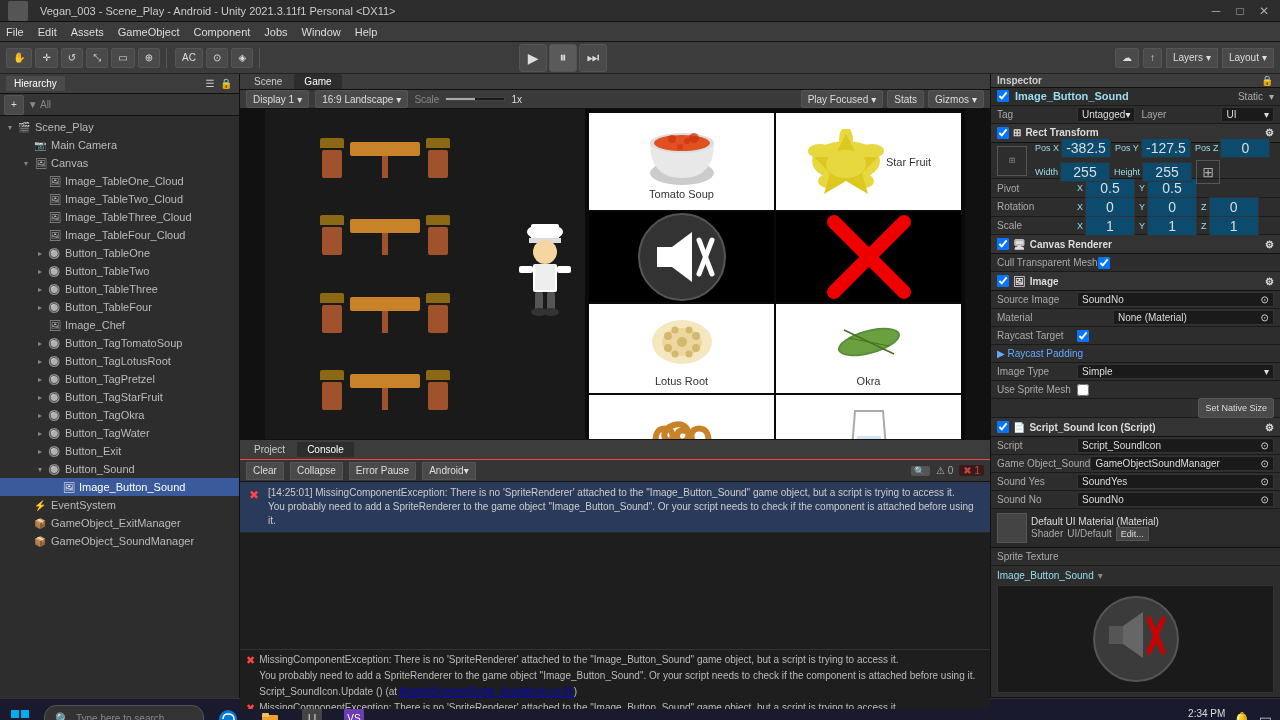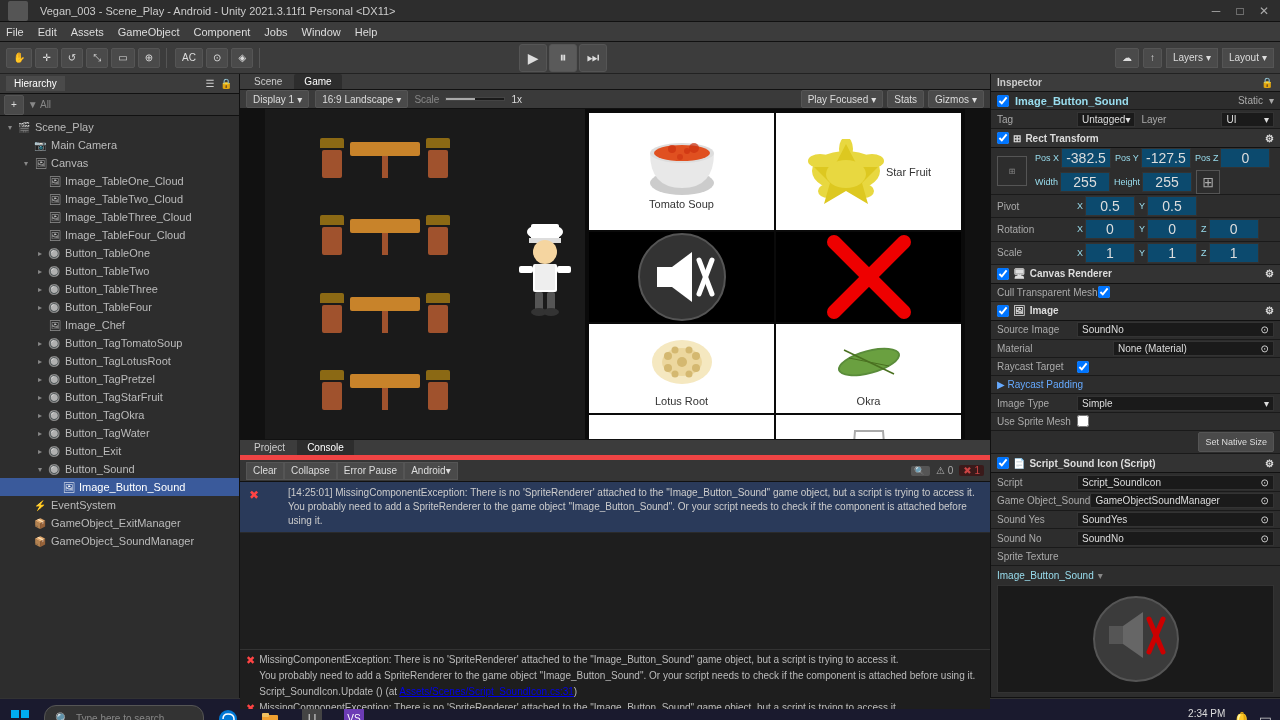--- a/index.html
+++ b/index.html
@@ -51,31 +51,31 @@
     .inspector-row { display: flex; align-items: center; padding: 2px 6px; min-height: 18px; border-bottom: 1px solid #1a1a1a; }
     .inspector-label { color: #aaa; font-size: 10px; min-width: 80px; }
     .inspector-value { color: #ddd; font-size: 10px; flex: 1; background: #1a1a1a; padding: 1px 4px; border: 1px solid #333; }
     .inspector-section { background: #333; padding: 3px 6px; font-size: 10px; color: #ddd; font-weight: bold; display: flex; align-items: center; gap: 4px; cursor: pointer; border-bottom: 1px solid #111; }
     .inspector-checkbox { width: 12px; height: 12px; }
     .component-name { color: #9de; font-weight: bold; font-size: 11px; }
     .field-input { background: #0c4a6e; border: 1px solid #333; color: #ddd; font-size: 14px; padding: 1px 3px; width: 50px; text-align: center; }
 
     
     .bottom-section { height: 270px; background: #2d2d2d; border-top: 1px solid #111; display: flex; flex-direction: column; }
-    .bottom-tabs { height: 20px; background: #3c3c3c; display: flex; align-items: center; padding: 0 4px; gap: 2px; border-bottom: 5px solid #ef4444; }
+    .bottom-tabs { height: 20px; background: #3c3c3c; display: flex; align-items: center; padding: 0 4px; gap: 2px; border-bottom: 1px solid #ef4444; }
     .bottom-tab { padding: 2px 10px; font-size: 10px; color: #ccc; cursor: pointer; }
     .bottom-tab.active { background: #2d2d2d; color: #fff; }
-    .console-toolbar { height: 22px; background: #353535; display: flex; align-items: center; padding: 0 6px; gap: 0; border-bottom: 1px solid #111; }
+    .console-toolbar { height: 22px; background: #353535; display: flex; align-items: center; padding: 0 6px; gap: 6px; border-bottom: 1px solid #111; }
     .console-btn { background: #4a4a4a; border: 1px solid #555; color: #ddd; padding: 1px 6px; font-size: 10px; cursor: pointer; height: 18px; display: flex; align-items: center; }
     .console-content { flex: 1; overflow-y: auto; background: #1e1e1e; }
     .console-row { display: flex; align-items: flex-start; padding: 4px 6px; border-bottom: 1px solid #2a2a2a; gap: 6px; }
     .console-row.error { background: #3a1a1a; }
     .console-row.selected { background: #2a3a5a; }
     .console-icon { width: 16px; height: 16px; display: flex; align-items: center; justify-content: center; font-size: 12px; flex-shrink: 0; margin-top: 1px; }
-    .console-text { font-size: 10px; color: #ccc; flex: 1; line-height: 1.4; margin-left: 20px; }
+    .console-text { font-size: 10px; color: #ccc; flex: 1; line-height: 1.4; }
     .bottom-error-bar { height: 60px; background: #1e1e1e; padding: 4px 6px; font-size: 10px; color: #bbb; border-top: 1px solid #333; overflow: hidden; }
     .bottom-error-row { display: flex; align-items: flex-start; gap: 4px; margin-bottom: 3px; }
 
     
     .taskbar { height: 40px; background: #1a1a2e; display: flex; align-items: center; border-top: 1px solid #333; }
     .taskbar-start { width: 40px; height: 40px; background: #1a1a2e; display: flex; align-items: center; justify-content: center; cursor: pointer; }
     .taskbar-icons { display: flex; align-items: center; flex: 1; gap: 2px; padding: 0 4px; }
     .taskbar-icon { width: 40px; height: 40px; display: flex; align-items: center; justify-content: center; cursor: pointer; }
     .taskbar-right { display: flex; align-items: center; gap: 8px; padding: 0 8px; }
     .taskbar-time { font-size: 10px; color: #ddd; text-align: right; }
@@ -392,21 +392,21 @@
               <rect x="20" y="78" width="8" height="20" fill="#555" rx="2"></rect>
               <rect x="32" y="78" width="8" height="20" fill="#555" rx="2"></rect>
 
               <ellipse cx="24" cy="98" rx="8" ry="4" fill="#333"></ellipse>
               <ellipse cx="36" cy="98" rx="8" ry="4" fill="#333"></ellipse>
             </svg>
           </div>
 
           <div style="flex:1;display:grid;grid-template-columns:repeat(2,1fr);grid-template-rows:repeat(3,1fr);gap:2px;padding:4px;">
 
-            <div style="background:#fff;display:flex;flex-direction:column;align-items:center;justify-content:center;padding:20px;cursor:pointer;">
+            <div style="background:#fff;display:flex;flex-direction:column;align-items:center;justify-content:center;padding:10px;cursor:pointer;">
               <svg width="80" height="65" viewBox="0 0 80 65">
                 <ellipse cx="40" cy="50" rx="32" ry="12" fill="#ccc"></ellipse>
                 <path d="M8 20 Q8 55 40 55 Q72 55 72 20 Z" fill="#e8e8e8"></path>
                 <ellipse cx="40" cy="20" rx="32" ry="10" fill="#ddd"></ellipse>
                 <ellipse cx="40" cy="20" rx="28" ry="8" fill="#e05020"></ellipse>
                 <circle cx="30" cy="16" r="4" fill="#cc3010" opacity="0.7"></circle>
                 <circle cx="45" cy="18" r="3" fill="#cc3010" opacity="0.7"></circle>
                 <circle cx="38" cy="24" r="3" fill="#cc3010" opacity="0.6"></circle>
                 <circle cx="52" cy="15" r="5" fill="#cc3010" opacity="0.7"></circle>
               </svg>
@@ -724,20 +724,31 @@
       </div>
     </div>
     <div class="inspector-row">
       <span class="inspector-label">Sound No</span>
       <div class="inspector-value" style="display:flex;align-items:center;justify-content:space-between;cursor:pointer;">
         <span>SoundNo</span>
         <span>⊙</span>
       </div>
     </div>
 
+    <div style="background:#2a2a2a;padding:4px 6px;border-bottom:1px solid #111;display:flex;align-items:center;gap:4px;">
+      <div style="width:30px;height:30px;background:#444;border:1px solid #555;cursor:pointer;"></div>
+      <div style="flex:1;">
+        <div style="font-size:10px;color:#ddd;">Default UI Material (Material)</div>
+        <div style="display:flex;align-items:center;gap:4px;font-size:10px;color:#aaa;">
+          <span>Shader</span>
+          <span>UI/Default</span>
+          <button style="font-size:9px;background:#444;border:1px solid #555;color:#ddd;padding:1px 4px;cursor:pointer;">Edit...</button>
+        </div>
+      </div>
+    </div>
 
     <div class="inspector-row">
       <span class="inspector-label">Sprite Texture</span>
     </div>
 
     <div style="padding:4px 6px;border-bottom:1px solid #111;">
       <div style="display:flex;align-items:center;gap:4px;margin-bottom:4px;">
         <span style="font-size:10px;color:#9de;">Image_Button_Sound</span>
         <span style="font-size:10px;color:#888;">▾</span>
       </div>

